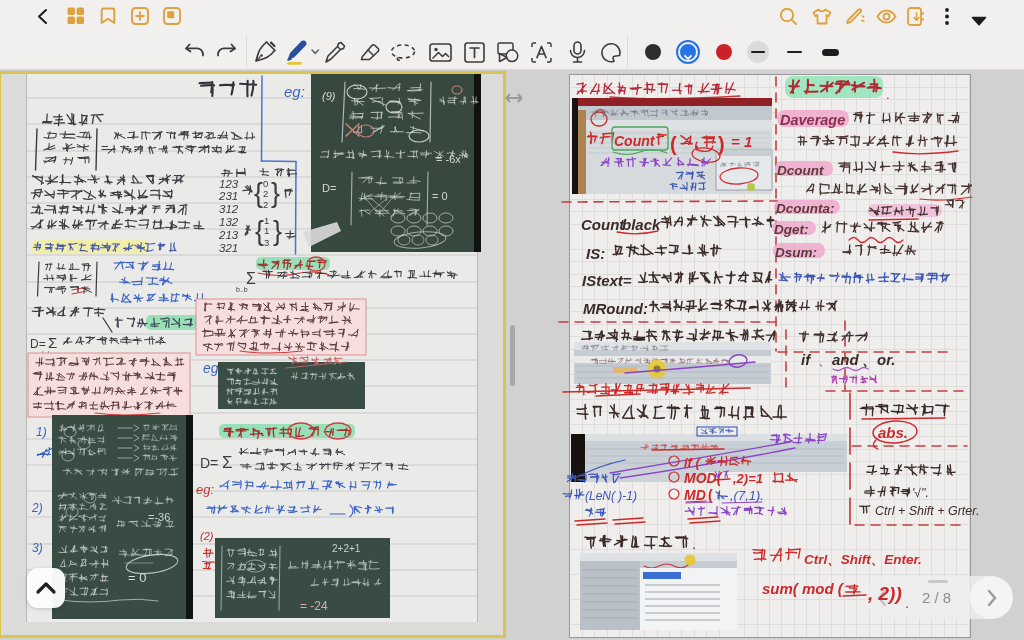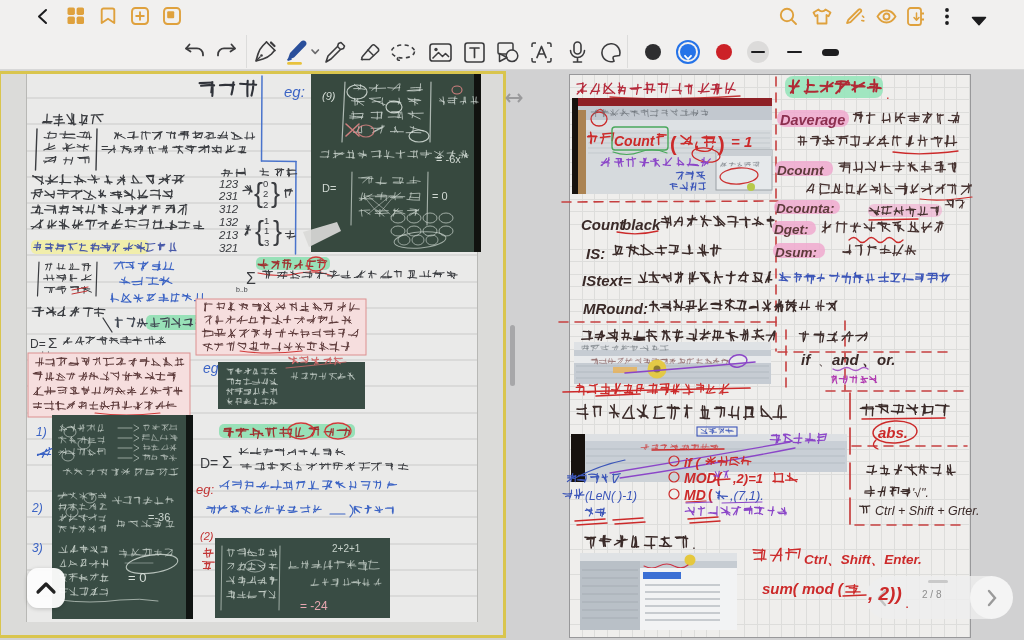--- a/index.html
+++ b/index.html
@@ -404,21 +404,21 @@
 <div id="scrollv"></div>
 <svg width="18" height="14" viewBox="0 0 18 14" style="position:absolute;left:505px;top:91px">
     <path d="M5 3 L1.5 7 L5 11 M13 3 L16.5 7 L13 11" fill="none" stroke="#9a9a9c" stroke-width="2"></path>
     <path d="M2 7 H16" stroke="#9a9a9c" stroke-width="2"></path>
   </svg>
 <div id="upbtn"></div>
 <svg width="22" height="14" viewBox="0 0 22 14" style="position:absolute;left:35px;top:581px">
     <path d="M3 11 L11 3 L19 11" fill="none" stroke="#222" stroke-width="3.2" stroke-linecap="round" stroke-linejoin="round"></path>
   </svg>
 <div style="position:absolute;left:928px;top:580px;width:20px;height:3px;border-radius:2px;background:#c9c9c9"></div>
-<div style="position:absolute;left:922px;top:589px;font-size:10px;color:#8e8e8e;font-family:'Liberation Sans',sans-serif">2 / 8</div>
+<div style="position:absolute;left:922px;top:589px;font-size:15px;color:#8e8e8e;font-family:'Liberation Sans',sans-serif">2 / 8</div>
 <div id="nextc"></div>
 <svg width="12" height="18" viewBox="0 0 12 18" style="position:absolute;left:986px;top:589px">
     <path d="M3 2 L9 9 L3 16" fill="none" stroke="#9a9a9a" stroke-width="2.4" stroke-linecap="round"></path>
   </svg>
 <div id="toolbar"></div>
 <div class="vsep" style="left:246px"></div>
 <div class="vsep" style="left:627px"></div>
 <div style="position:absolute;left:36px;top:8px;width:14px;height:17px"><svg width="14" height="17" viewBox="0 0 14 17" style="">
       <path d="M10 2 L3 8.5 L10 15" fill="none" stroke="#1c1c1e" stroke-width="2" stroke-linecap="round" stroke-linejoin="round"></path>
     </svg></div>

